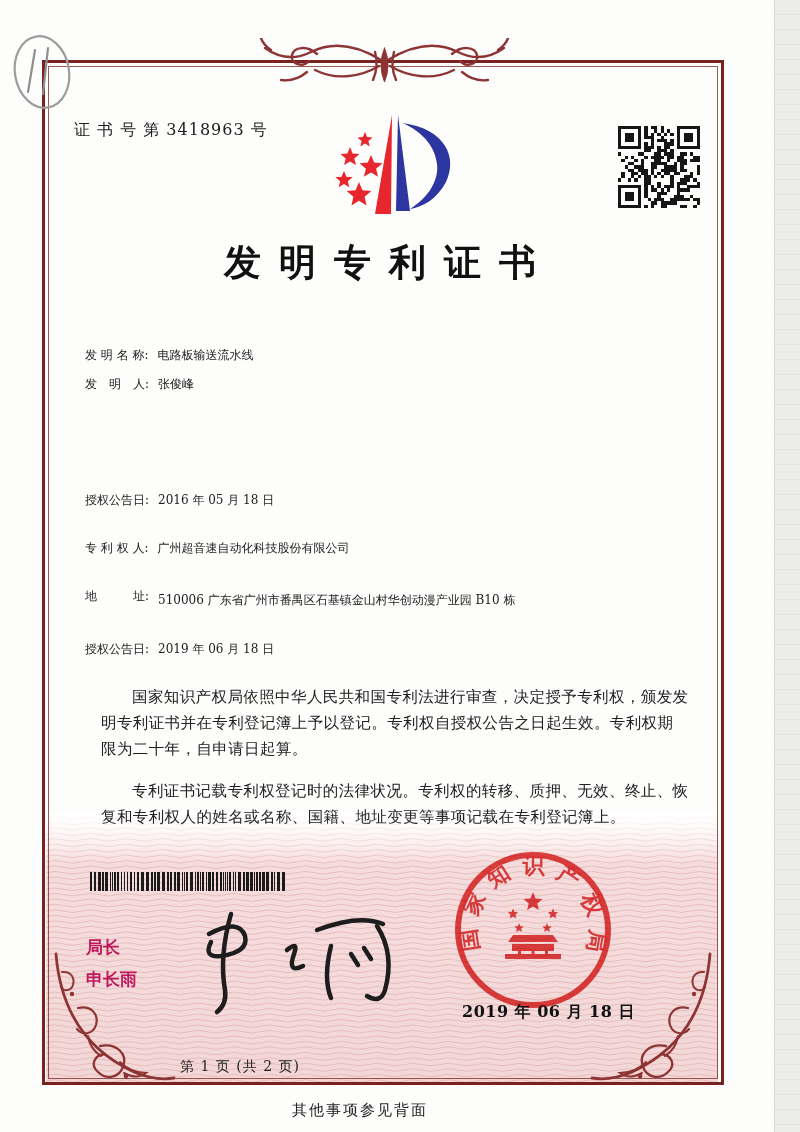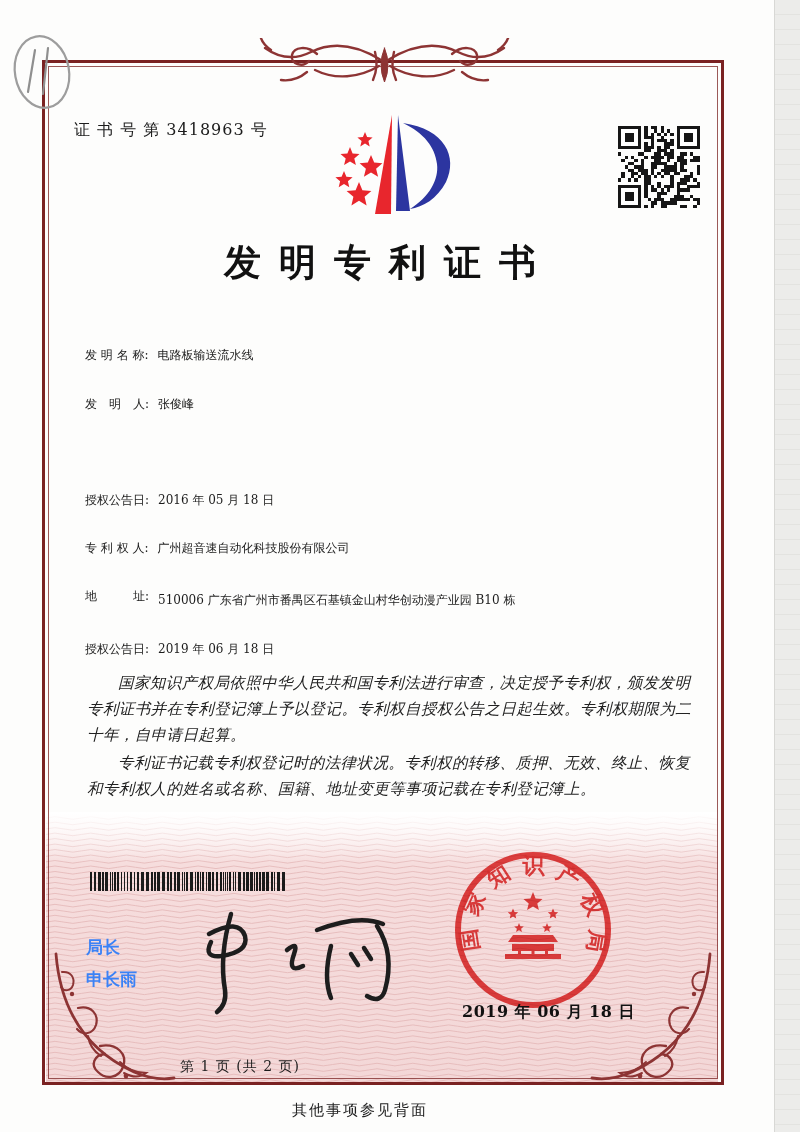--- a/index.html
+++ b/index.html
@@ -15,28 +15,28 @@
   .logo{position:absolute;left:325px;top:110px;}
   .qr{position:absolute;left:618px;top:126px;}
   .title{position:absolute;left:42px;top:238px;width:676px;margin:0;text-align:center;
         font-size:37px;font-weight:700;letter-spacing:18px;text-indent:18px;color:#111;}
   .field{position:absolute;left:85px;font-size:12px;}
   .field .lbl{white-space:pre;}
   .field .val{margin-left:9px;}
   .field .val.wrap{display:inline-block;width:402px;vertical-align:top;line-height:24px;}
   .body-text{position:absolute;left:85px;top:668px;width:620px;font-size:15.5px;
         line-height:26px;letter-spacing:.4px;color:#222;}
-  .body-text p{margin:2px;text-indent:2em;font-style:italic;}
+  .body-text p{margin:16px;text-indent:2em;}
   .pink-zone{position:absolute;left:46px;top:812px;width:672px;height:271px;
         background:linear-gradient(180deg,#fdf6f6,#f6dddd 18%,#f3d7d7);}
   .pink-fade{position:absolute;left:0;top:0;width:100%;height:52px;
         background:linear-gradient(180deg,#ffffff,rgba(255,255,255,0));}
   .barcode{position:absolute;left:90px;top:872px;height:19px;width:202px;font-size:0;}
   .barcode span{display:inline-block;height:100%;background:#1b1b1b;}
-  .signer{position:absolute;left:86px;font-size:17px;font-weight:600;color:#3b82f6;
+  .signer{position:absolute;left:86px;font-size:17px;font-weight:600;color:#be185d;
         font-family:"Liberation Sans","DejaVu Sans",sans-serif;}
   .signature{position:absolute;left:185px;top:898px;}
   .seal{position:absolute;left:447px;top:844px;mix-blend-mode:multiply;}
   .seal-date{position:absolute;left:462px;top:1002px;font-size:16px;font-weight:600;
         letter-spacing:.5px;white-space:pre;color:#111;}
   .page-num{position:absolute;left:180px;top:1058px;width:300px;
         font-size:14px;letter-spacing:1px;}
   .back-note{position:absolute;left:250px;top:1101px;width:220px;text-align:center;
         font-size:15px;letter-spacing:2px;color:#222;}
   .corner-mark{position:absolute;left:4px;top:24px;}
@@ -399,21 +399,21 @@
       <rect x="0" y="18" width="7" height="7" fill="#161616"></rect>
       <rect x="1" y="19" width="5" height="5" fill="#fff"></rect>
       <rect x="2" y="20" width="3" height="3" fill="#161616"></rect>
     </svg>
 
   <h1 class="title">发明专利证书</h1>
 
   <div class="field" style="top:347px">
     <span class="lbl">发 明 名 称:</span><span class="val">电路板输送流水线</span>
   </div>
-  <div class="field" style="top:396px">
+  <div class="field" style="top:376px">
     <span class="lbl">发　明　人:</span><span class="val">张俊峰</span>
   </div>
   <div class="field" style="top:492px">
     <span class="lbl">授权公告日:</span><span class="val">2016 年 05 月 18 日</span>
   </div>
   <div class="field" style="top:540px">
     <span class="lbl">专 利 权 人:</span><span class="val">广州超音速自动化科技股份有限公司</span>
   </div>
   <div class="field" style="top:588px">
     <span class="lbl">地　　　址:</span><span class="val wrap">510006 广东省广州市番禺区石基镇金山村华创动漫产业园 B10 栋</span>

